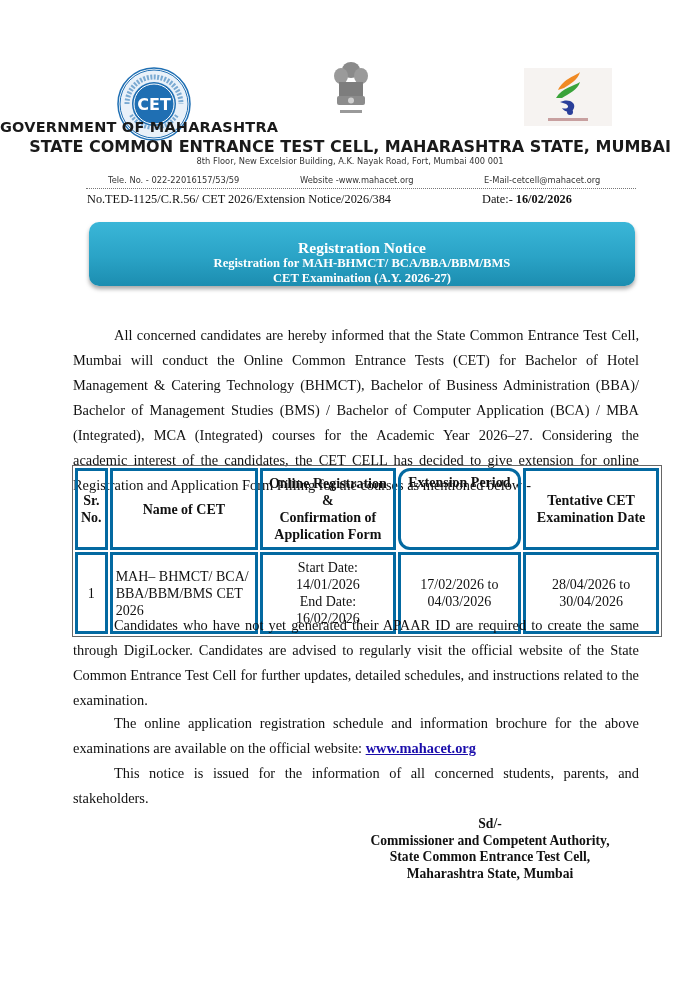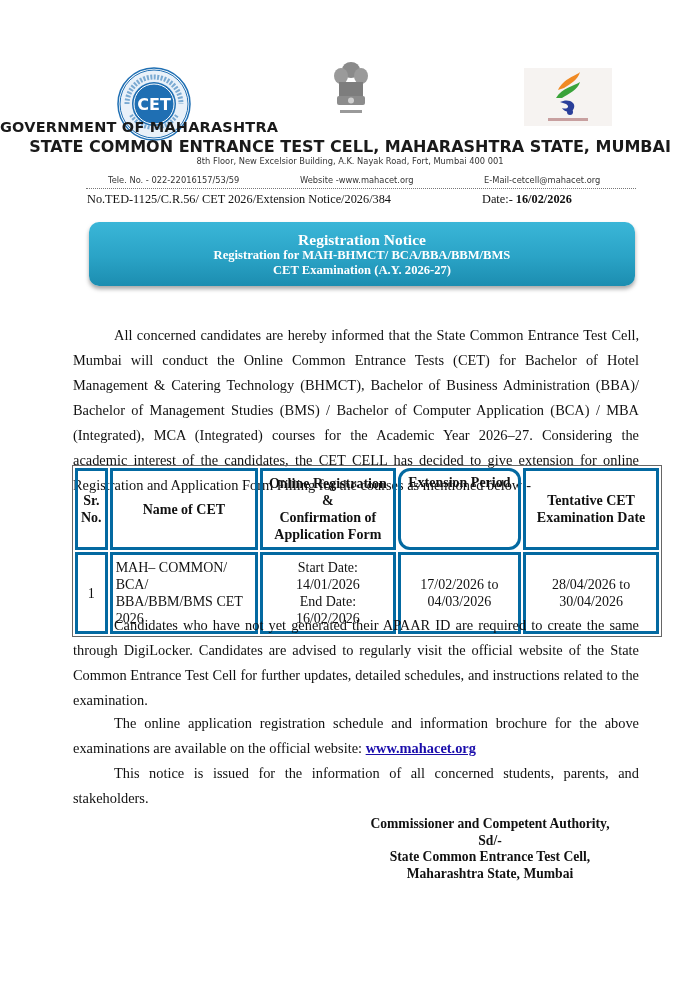--- a/index.html
+++ b/index.html
@@ -23,21 +23,21 @@
   .hr-dotted { position: absolute; left: 86px; top: 188px; width: 550px; height: 0; border-top: 1px dotted #777; }
   .ref-no { position: absolute; left: 87px; top: 192px; font-family: "Liberation Serif", serif; font-size: 12.3px; color: #111; }
   .ref-date { position: absolute; left: 482px; top: 192px; font-family: "Liberation Serif", serif; font-size: 12.3px; color: #111; }
   .ref-date b { font-weight: bold; }
 
   
   .banner { position: absolute; left: 89px; top: 222px; width: 546px; height: 64px; border-radius: 10px;
     background: linear-gradient(180deg, #3ab6d8 0%, #2aa3c6 55%, #1c8db0 100%);
     box-shadow: 0 3px 4px rgba(0,0,0,0.35); text-align: center; color: #fff;
     font-family: "Liberation Serif", serif; font-weight: bold; }
-  .banner-title { display: block; font-size: 15.5px; margin-top: 9px; line-height: 17px; }
+  .banner-title { display: block; font-size: 15.5px; margin-top: 17px; line-height: 17px; }
   .banner-sub { display: block; font-size: 12.6px; line-height: 15px; }
 
   
   .para { position: absolute; left: 73px; width: 566px; font-family: "Liberation Serif", serif; font-size: 14.4px;
     line-height: 25px; text-align: justify; color: #111; }
   .para .indent { display: inline-block; width: 41px; }
   .p1 { top: 291px; margin-top: 32px; }
   .p2 { top: 613px; }
   .p3 { top: 711px; }
   .p4 { top: 761px; }
@@ -119,33 +119,33 @@
     <tbody>
         <tr>
       <th class="col-sr"><span>Sr.</span><br><span>No.</span></th>
       <th class="col-name">Name of CET</th>
       <th class="col-reg"><span>Online Registration &amp;</span><br><span>Confirmation of</span><br><span>Application Form</span></th>
       <th class="col-ext ext">Extension Period</th>
       <th class="col-date"><span>Tentative CET</span><br><span>Examination Date</span></th>
     </tr>
     <tr>
       <td>1</td>
-      <td class="name"><span>MAH– COMMON/ BCA/</span><br><span>BBA/BBM/BMS CET</span><br><span>2026</span></td>
+      <td class="name"><span>MAH– BHMCT/ BCA/</span><br><span>BBA/BBM/BMS CET</span><br><span>2026</span></td>
       <td><span>Start Date: 14/01/2026</span><br><span>End Date: 16/02/2026</span></td>
       <td><span>17/02/2026 to</span><br><span>04/03/2026</span></td>
       <td><span>28/04/2026 to</span><br><span>30/04/2026</span></td>
     </tr>
   </tbody>
     </table>
 
   <div class="para p3"><span class="indent"></span><span>The online application registration schedule and information brochure for the above examinations are available on the official website: </span><a class="link">www.mahacet.org</a></div>
 
   <div class="para p2"><span class="indent"></span><span>Candidates who have not yet generated their APAAR ID are required to create the same through DigiLocker. Candidates are advised to regularly visit the official website of the State Common Entrance Test Cell for further updates, detailed schedules, and instructions related to the examination.</span></div>
 
   <div class="para p4"><span class="indent"></span><span>This notice is issued for the information of all concerned students, parents, and stakeholders.</span></div>
 
   <div class="sig">
+    <div>Sd/-</div>
     <div>Commissioner and Competent Authority,</div>
-    <div>Sd/-</div>
     <div>State Common Entrance Test Cell,</div>
     <div>Maharashtra State, Mumbai</div>
   </div>
 </div>
 
 </body></html>

